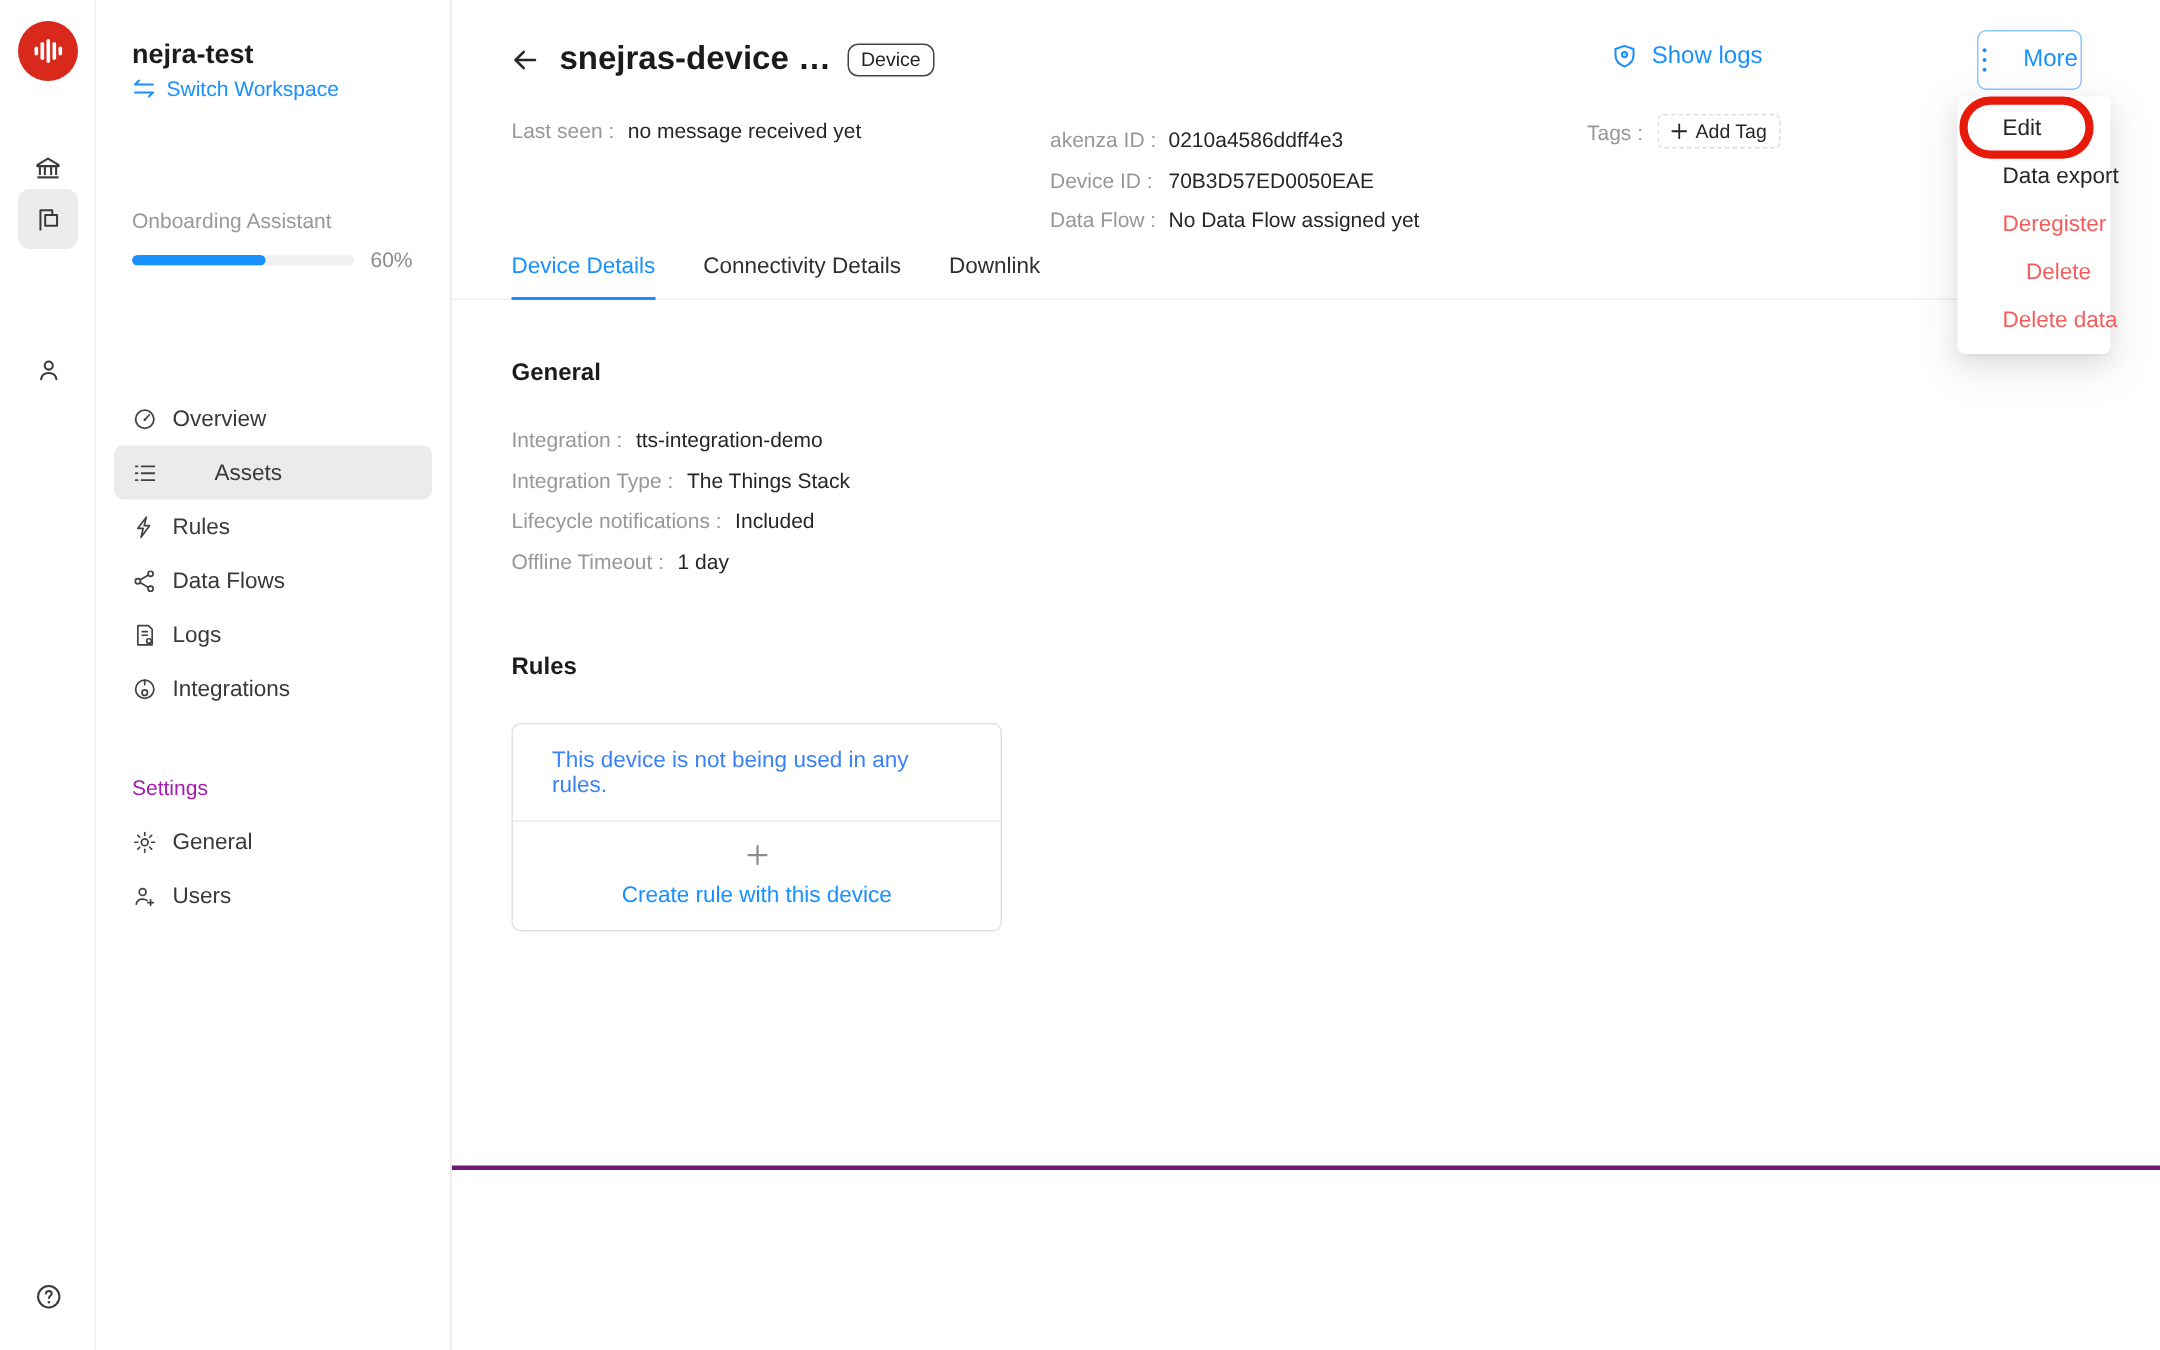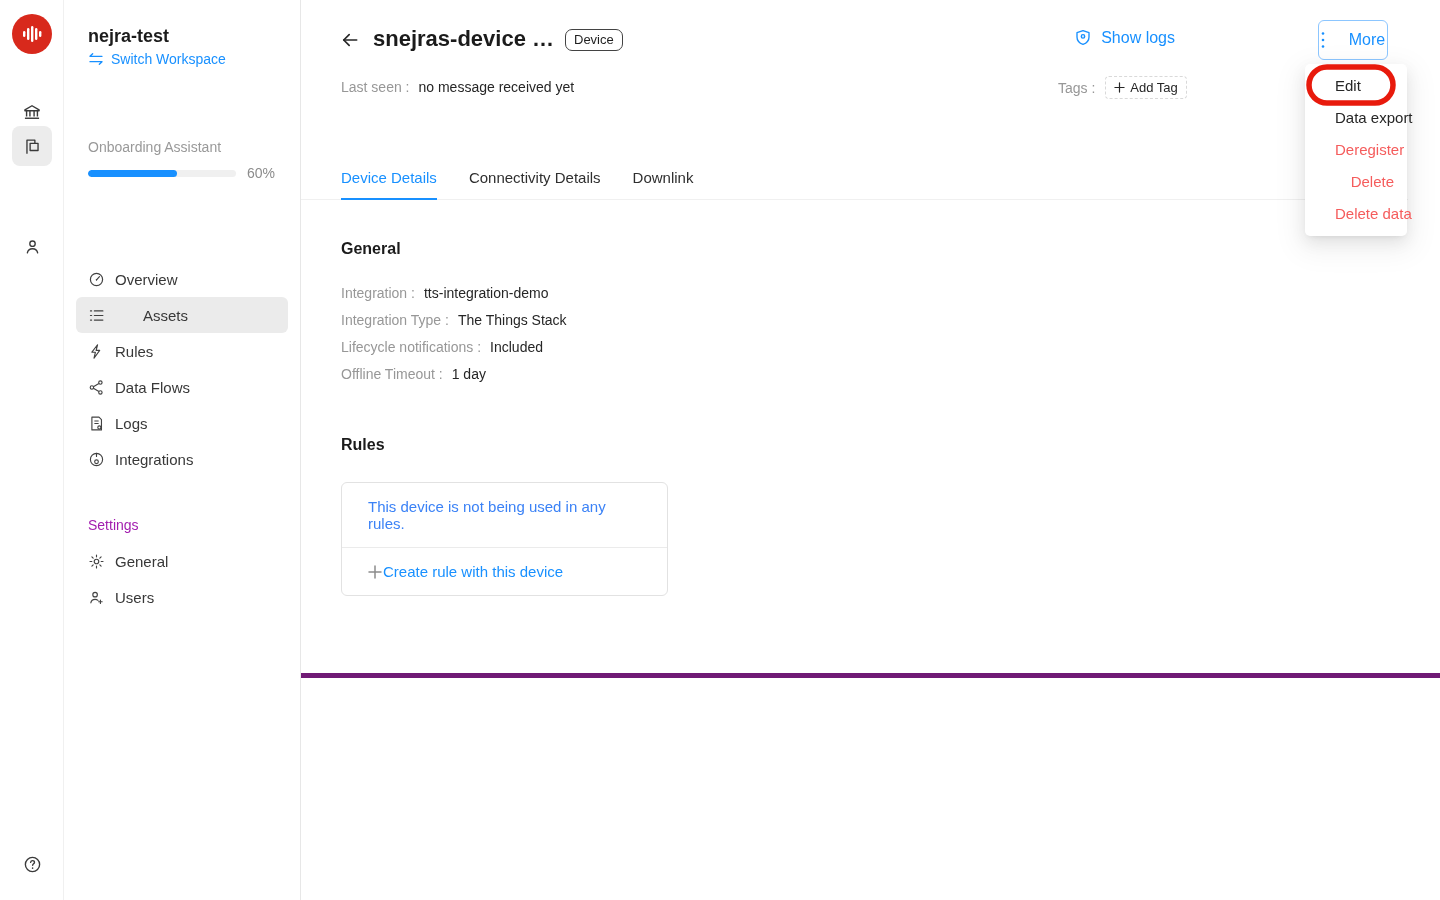--- a/index.html
+++ b/index.html
@@ -50,21 +50,21 @@
   .menu2 { position:absolute; left:12px; right:12px; top:543px; }
   .menu-row {
     display:flex; align-items:center; height:36px; padding:0 12px;
     border-radius:6px; font-size:15px; color:#383838; cursor:pointer;
   }
   .menu-row.active { background:#ebebeb;gap:28px; }
   .menu-row .mi { width:17px; height:17px; margin-right:10px; color:#424242; flex:0 0 auto; }
   .settings-hdr { position:absolute; left:24px; top:517px; font-size:14px; color:#a21caf; }
 
   
-  .main { position:absolute; left:301px; top:0; width:1139px; height:678px; background:#fff; border-bottom:5px solid #701a75; }
+  .main { position:absolute; left:301px; top:0; width:1139px; height:780px; background:#fff; border-bottom:3px solid #701a75; }
 
   .page-header { position:relative; height:60px; }
   .back-btn { position:absolute; left:39px; top:30px; width:20px; height:20px; color:#262626; cursor:pointer; }
   .page-title { position:absolute; left:72px; top:26px; font-size:22px; font-weight:700; color:#1b1b1b; white-space:nowrap; }
   .type-badge {
     position:absolute; left:264px; top:29px; padding:2px 8px 3px;
     border:1.5px solid #434343; border-radius:7px; font-size:13px; color:#1f1f1f;
   }
   .show-logs {
     position:absolute; right:265px; top:28px; display:flex; align-items:center; gap:9px;
@@ -104,22 +104,22 @@
   .section-title { margin:40px 40px 0; font-size:16px; font-weight:700; color:#1b1b1b; }
   .kv-rows { margin:22px 40px 0; font-size:14px; line-height:27px; }
   .kv-rows .lbl { margin-right:9px; }
 
   .rules-card {
     margin:28px 0 0 40px; width:327px;
     border:1px solid #e2e2e2; border-radius:6px; background:#fff;
   }
   .rules-empty { padding:15px 26px; font-size:15px; color:#3b82f6; border-bottom:1px solid #ebebeb; }
   .rules-create {
-    padding:15px 26px; display:flex; align-items:center; gap:1px;
-    font-size:15px; color:#1890ff; cursor:pointer;
+    padding:15px 26px; display:flex; align-items:center; gap:11px;
+    font-size:15px; color:#1890ff; cursor:pointer;flex-direction:column;
   }
 
   
   .dropdown {
     position:absolute; left:1305px; top:64px; width:102px; z-index:20;
     background:#fff; border-radius:5px; padding:6px 0;
     box-shadow:0 3px 6px -4px rgba(0,0,0,.12), 0 6px 16px 0 rgba(0,0,0,.08), 0 9px 28px 8px rgba(0,0,0,.05);
   }
   .dd-item { height:32px; line-height:32px; padding:0 13px; font-size:15px; color:#262626; cursor:pointer; white-space:nowrap;margin-left:17px; }
   .dd-item.danger { color:#f55c5c;text-align:right; }
@@ -290,20 +290,31 @@
         <circle cx="2" cy="15.5" r="1.3" fill="#1890ff"></circle>
       </svg>
       <span>More</span>
     </div>
   </div>
 
   <div class="summary">
     <div class="sum-col1">
       <span class="lbl">Last seen :</span><span class="val">no message received yet</span>
     </div>
+    <div class="sum-col2">
+      <div>
+        <span class="lbl">akenza ID :</span><span class="val">0210a4586ddff4e3</span>
+      </div>
+      <div>
+        <span class="lbl">Device ID :</span><span class="val">70B3D57ED0050EAE</span>
+      </div>
+      <div>
+        <span class="lbl">Data Flow :</span><span class="val">No Data Flow assigned yet</span>
+      </div>
+    </div>
     <div class="sum-col3">
       <span class="lbl">Tags :</span>
       <button class="add-tag">
         <svg width="11" height="11" viewBox="0 0 12 12">
           <path d="M6 1v10M1 6h10" stroke="#262626" stroke-width="1.3" stroke-linecap="round"></path>
         </svg>
         <span>Add Tag</span>
       </button>
     </div>
   </div>

